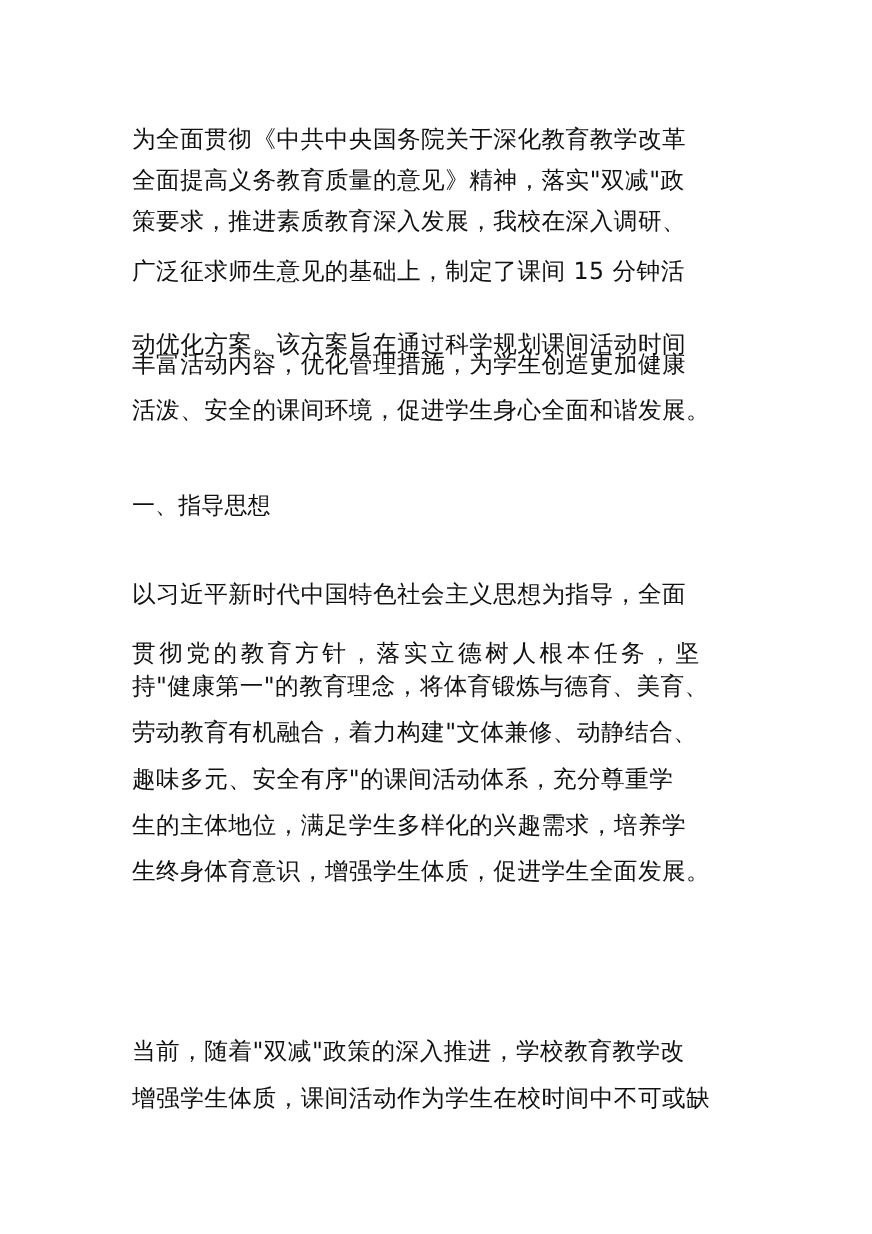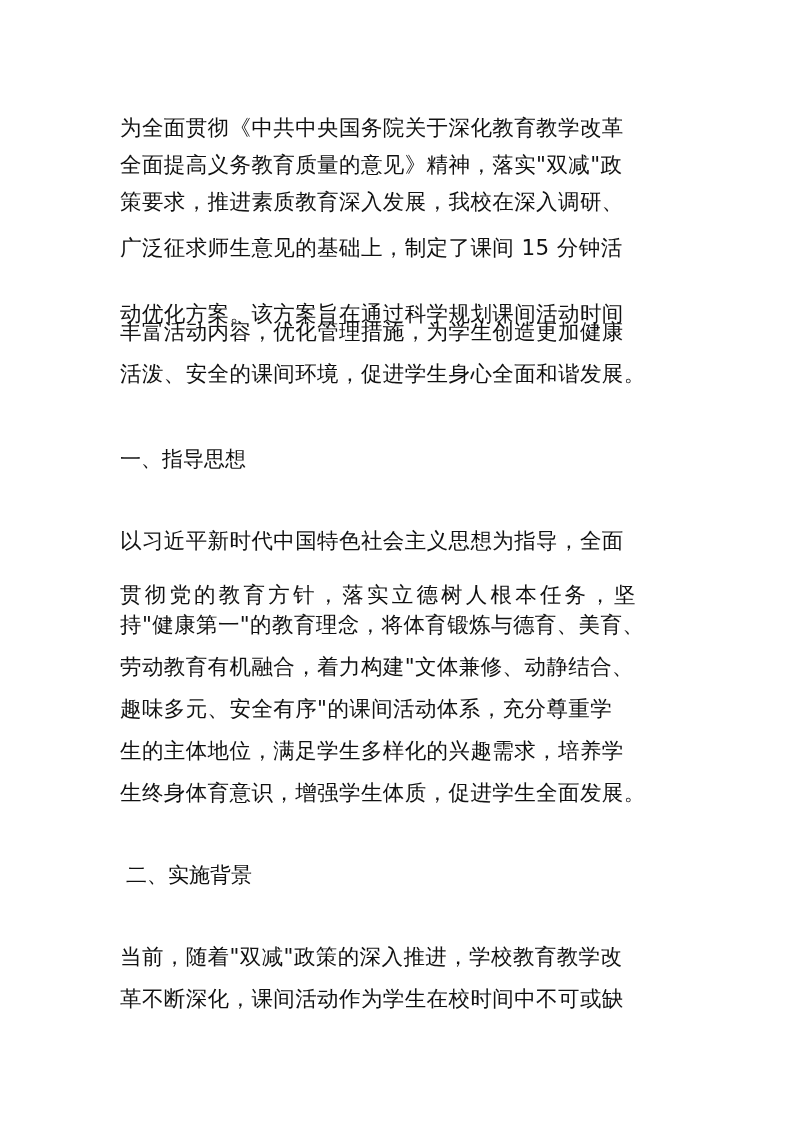--- a/index.html
+++ b/index.html
@@ -60,20 +60,19 @@
   <div>
     <div class="line" style="top:527px;">以习近平新时代中国特色社会主义思想为指导，全面</div>
     <div class="line spread" style="top:581px;">贯彻党的教育方针，落实立德树人根本任务，坚</div>
     <div class="line" style="top:611px;">持"健康第一"的教育理念，将体育锻炼与德育、美育、</div>
     <div class="line" style="top:653px;">劳动教育有机融合，着力构建"文体兼修、动静结合、</div>
     <div class="line" style="top:695px;">趣味多元、安全有序"的课间活动体系，充分尊重学</div>
     <div class="line" style="top:737px;">生的主体地位，满足学生多样化的兴趣需求，培养学</div>
     <div class="line" style="top:779px;">生终身体育意识，增强学生体质，促进学生全面发展。</div>
   </div>
 
-  <div class="heading" style="left:126px; top:861px;">二、实施背景</div>
 
   <div>
     <div class="line" style="top:943px;">当前，随着"双减"政策的深入推进，学校教育教学改</div>
-    <div class="line" style="top:985px;">革不断深化，课间活动作为学生在校时间中不可或缺</div>
+    <div class="line" style="top:985px;">增强学生体质，课间活动作为学生在校时间中不可或缺</div>
   </div>
 
 </div>
 
 </body></html>

